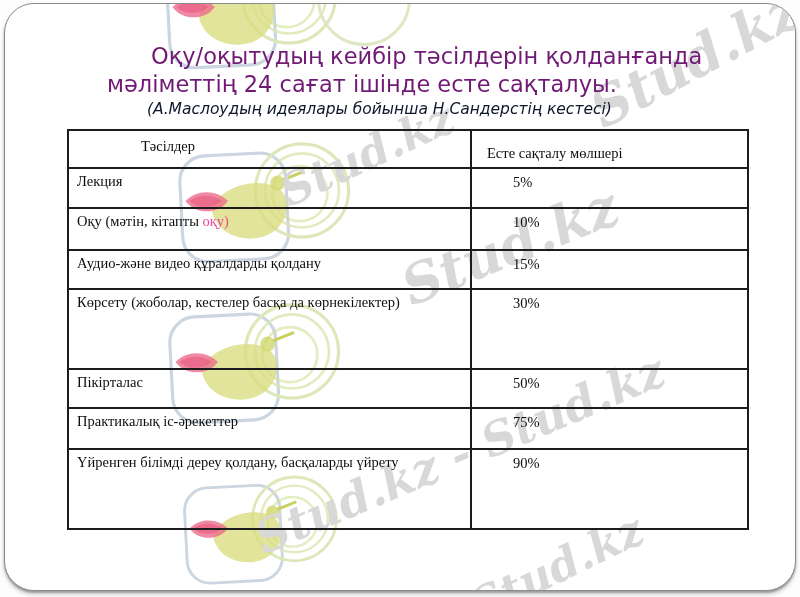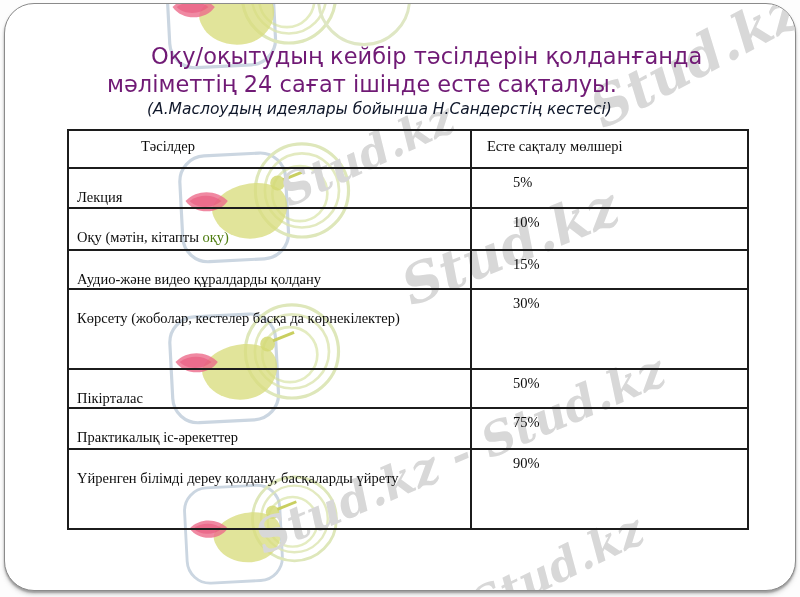--- a/index.html
+++ b/index.html
@@ -70,24 +70,24 @@
   table.retention td, table.retention th {
     border: 2px solid #1c1c1c;
     vertical-align: top;
     font-size: 14.5px;
     font-weight: normal;
     text-align: left;
     background: transparent;
     font-family: Liberation Serif, serif;
   }
   th.h-method   { padding: 7px 4px 0 72px; font-weight: bold; font-size: 15px; }
-  th.h-ret      { padding: 7px 4px 0 15px; font-weight: bold; font-size: 15px; }
-  td.c-method   { padding: 20px 6px 0 8px; }
+  th.h-ret      { padding: 14px 4px 0 15px; font-weight: bold; font-size: 15px; }
+  td.c-method   { padding: 4px 6px 0 8px; }
   td.c-ret      { padding: 5px 6px 0 41px; }
-  .gray-part    { color: #4d7c0f; }
+  .gray-part    { color: #ec4899; }
   tr.rh-head { height: 38px; }
   tr.rh-0 { height: 40px; }
   tr.rh-1 { height: 42px; }
   tr.rh-2 { height: 39px; }
   tr.rh-3 { height: 80px; }
   tr.rh-4 { height: 39px; }
   tr.rh-5 { height: 41px; }
   tr.rh-6 { height: 80px; }
 </style>
 </head>

